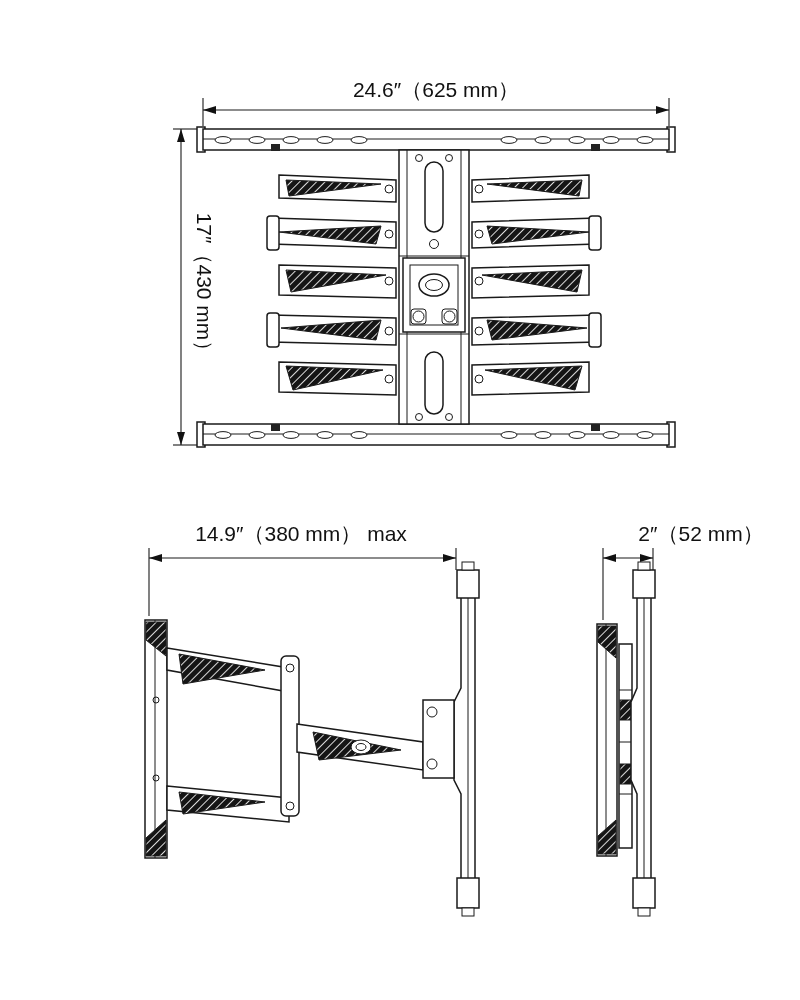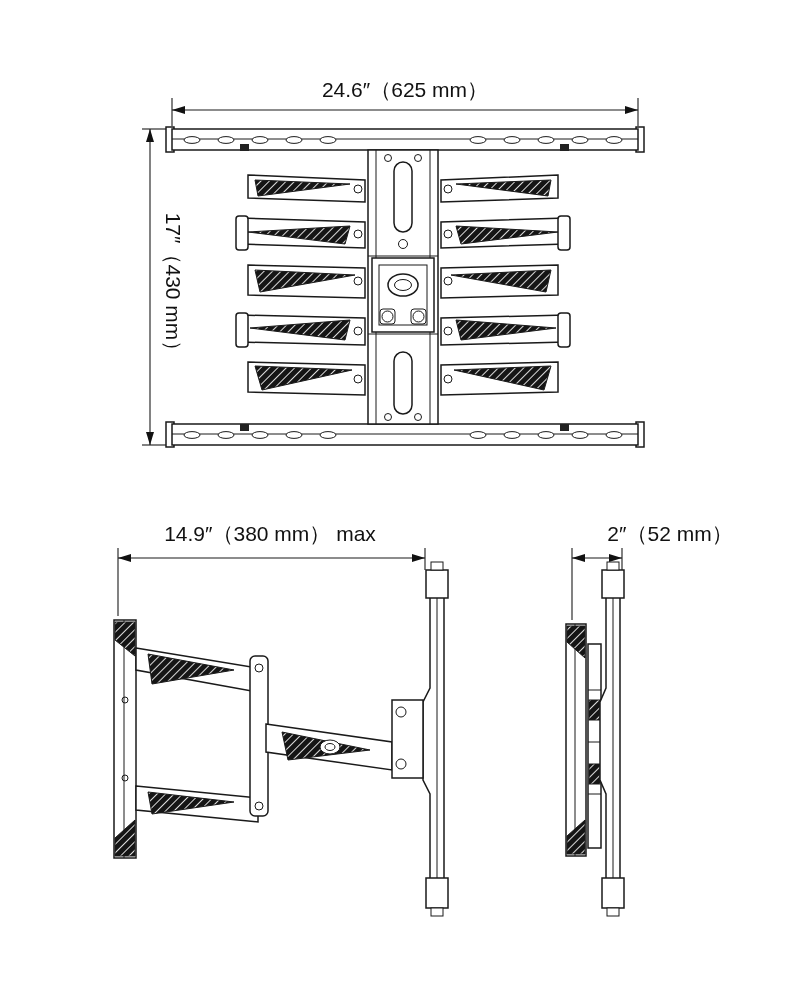--- a/index.html
+++ b/index.html
@@ -1,21 +1,21 @@
 <!DOCTYPE html>
 <html><head>
 <meta charset="utf-8">
 <style>
   * { margin: 0; padding: 0; box-sizing: border-box; }
   html, body {
     width: 800px; height: 1000px;
     background: #ffffff;
     font-family: "Liberation Sans", "DejaVu Sans", sans-serif;
   }
-  .drawing-canvas { width: 652px; height: 1000px; }
+  .drawing-canvas { width: 652px; height: 1000px; padding-left: 31px; }
   svg text {
     font-family: "Liberation Sans", "DejaVu Sans", sans-serif;
     font-size: 21px;
     fill: #111111;
     stroke: none;
   }
 </style>
 </head>
 <body>
 

